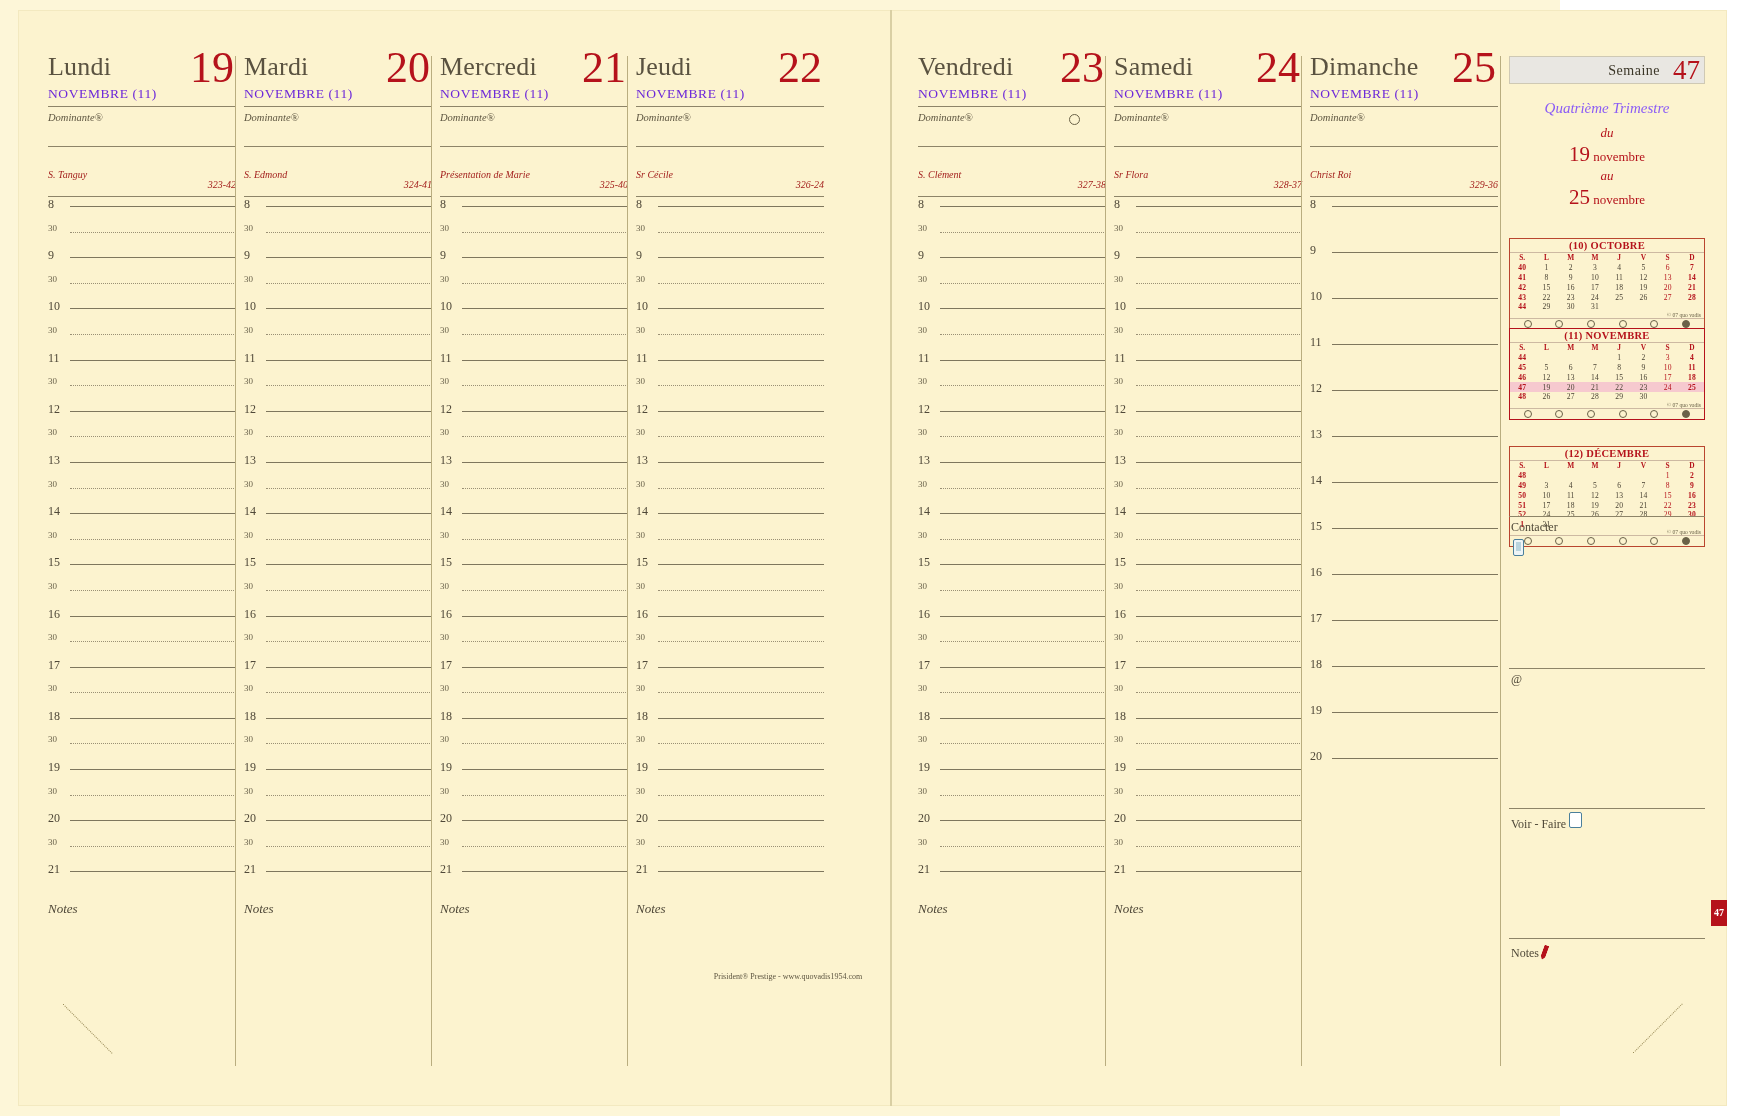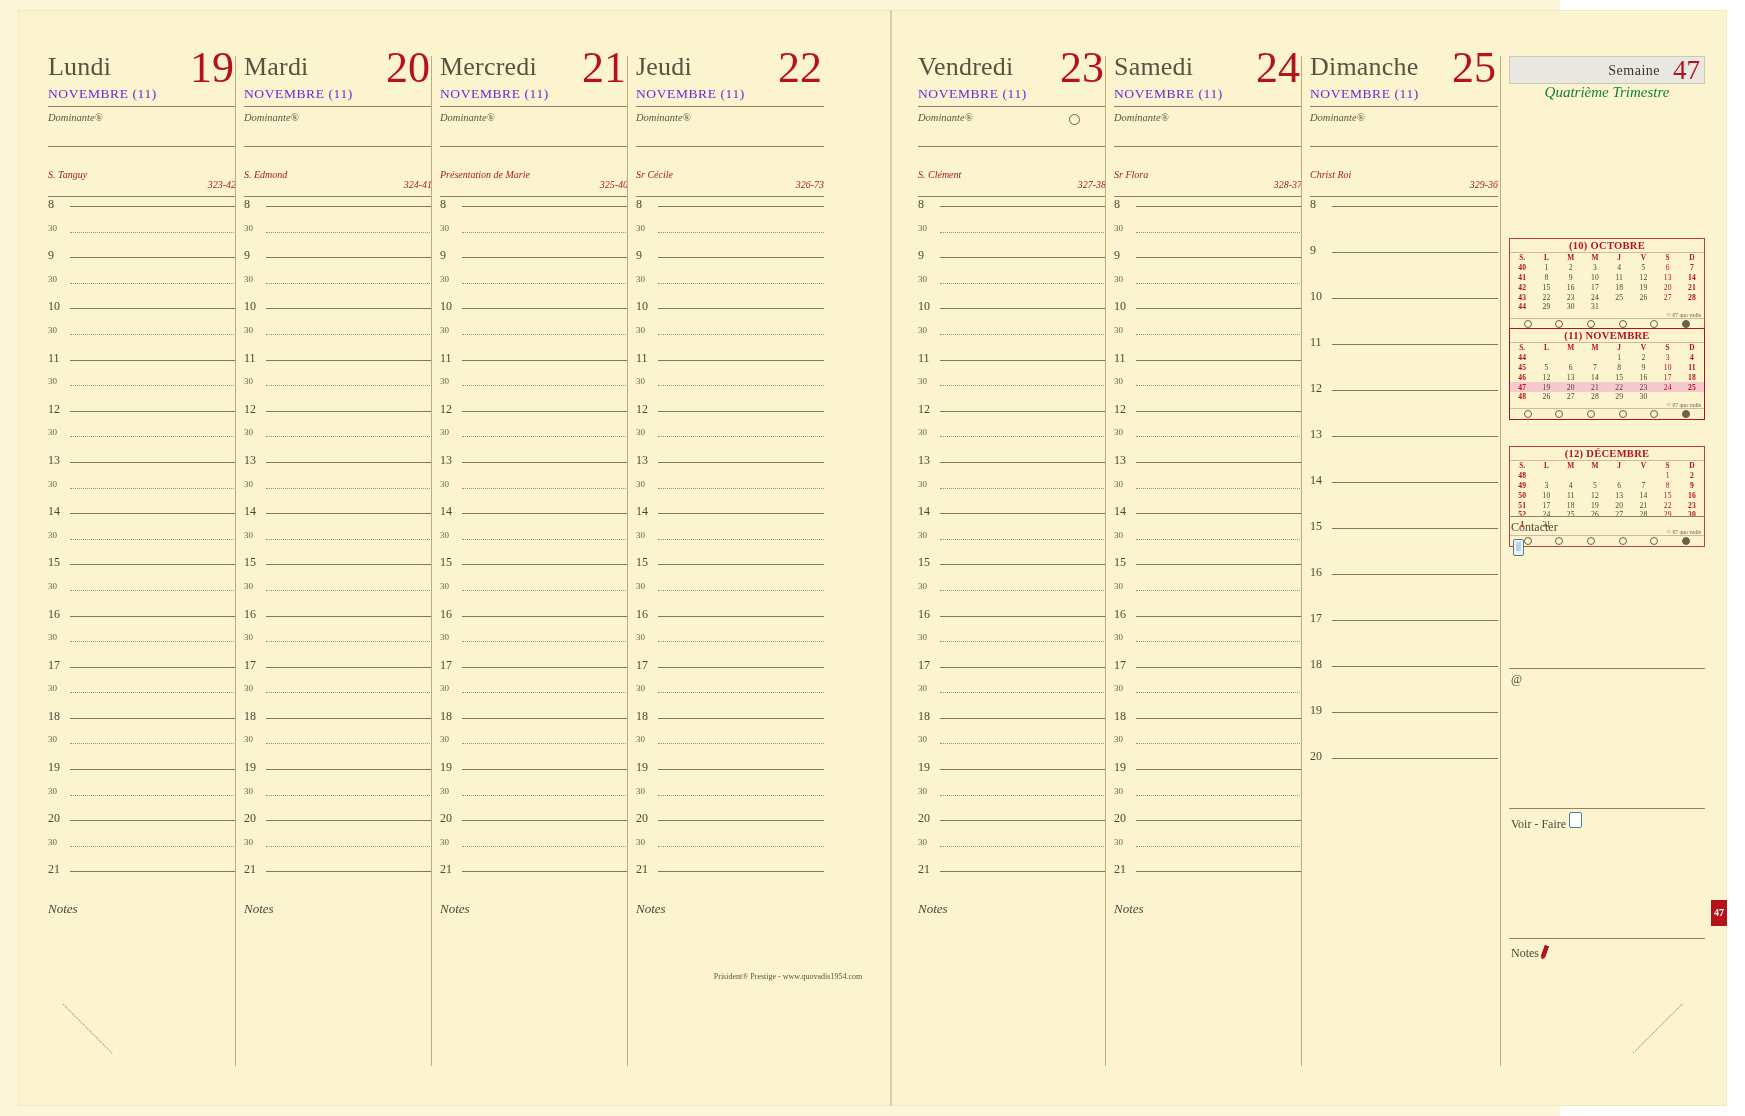--- a/index.html
+++ b/index.html
@@ -102,22 +102,22 @@
     position:relative; height:28px; background:#e9e7e2; border:1px solid #cfc9b4;
   }
   .semaine-lbl {
     position:absolute; right:44px; top:6px; font-size:14px; color:#3a3526;
     letter-spacing:.5px;
   }
   .semaine-num {
     position:absolute; right:4px; top:-2px; font-size:27px; color:#b5121b;
   }
   .trimestre {
-    text-align:center; 
-    font-size:15px; font-style:italic; color:#15803d;
+    text-align:center; margin-top:16px;
+    font-size:15px; font-style:italic; color:#8b5cf6;
   }
   .periode { text-align:center; margin-top:8px; color:#b5121b; font-size:13px; }
   .periode .big { font-size:21px; }
   .periode .it { font-style:italic; }
   .periode .row { line-height:1.25; }
 
   
   .mini {
     position:absolute; right:22px; width:196px;
     border:1px solid #b9452f; background:#fcf3cf;
@@ -577,21 +577,21 @@
           <div class="sep"></div>
           <div class="dayhead">
             <span class="dayname">Jeudi</span>
             <span class="daynum">22</span>
             <span class="month">NOVEMBRE (11)</span>
           </div>
           <div class="rule r1"></div>
           <div class="dominante">Dominante®</div>
           <div class="rule r2"></div>
           <div class="saint">Sr Cécile</div>
-          <div class="daynumjour">326-73</div>
+          <div class="daynumjour">326-24</div>
           <div class="rule r3"></div>
           <div class="hours">
             <div class="hline">
               <span class="lbl">8</span>
               <span class="dots"></span>
             </div>
             <div class="hline">
               <span class="lbl half">30</span>
               <span class="dots half"></span>
             </div>
@@ -1018,20 +1018,26 @@
         </div>
       </div>
     <div id="right-panel">
         <div class="panel">
           <div class="panel-divider"></div>
           <div class="semaine-box">
             <span class="semaine-lbl">Semaine</span>
             <span class="semaine-num">47</span>
           </div>
           <div class="trimestre">Quatrième Trimestre</div>
+          <div class="periode">
+            <div class="row it">du</div>
+            <div class="row"><span class="big">19</span> novembre</div>
+            <div class="row it">au</div>
+            <div class="row"><span class="big">25</span> novembre</div>
+          </div>
         </div>
         <div class="mini" style="top:228px;">
           <div class="mtitle">(10) OCTOBRE</div>
           <table class="cal">
             <tbody>
               <tr>
                 <th>S.</th>
                 <th>L</th>
                 <th>M</th>
                 <th>M</th>

